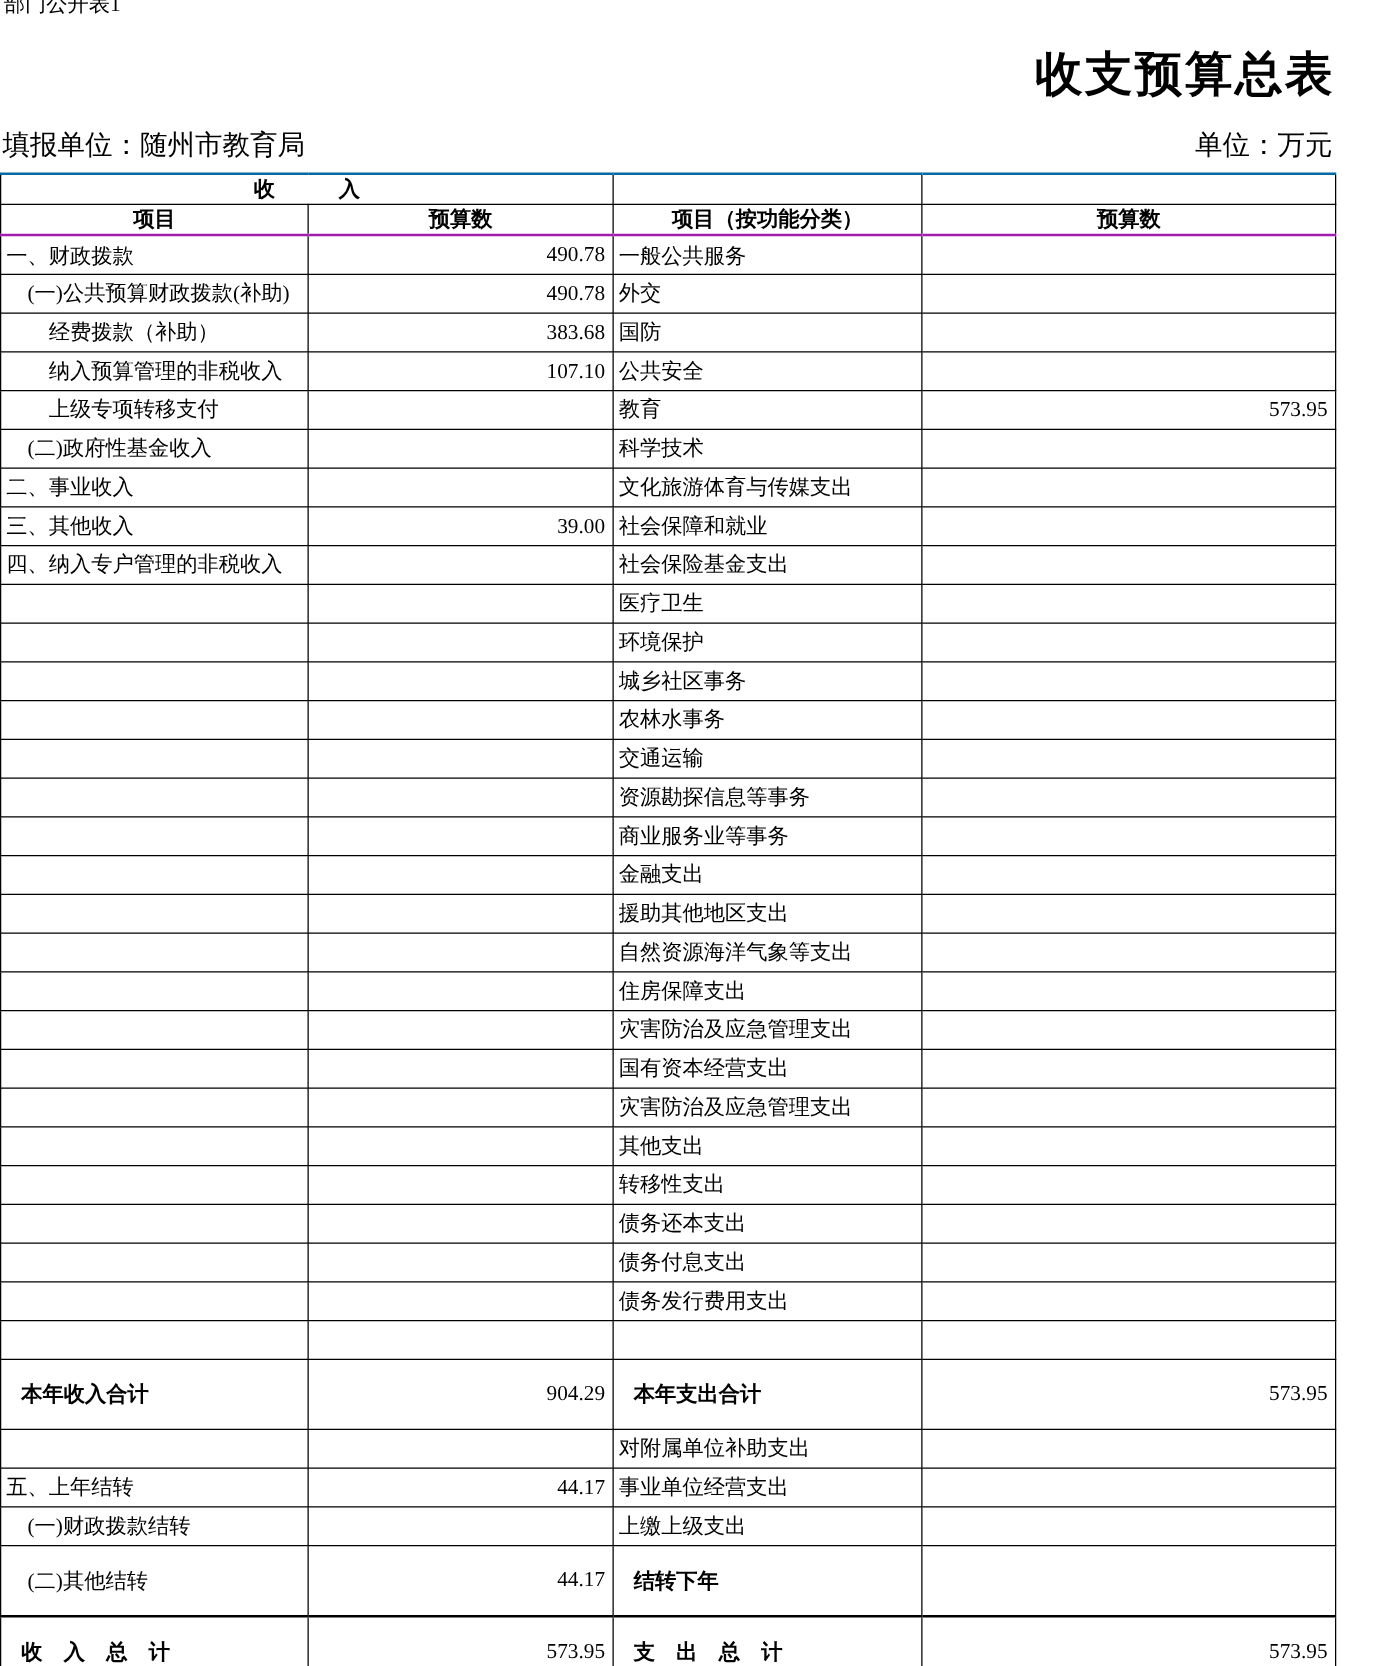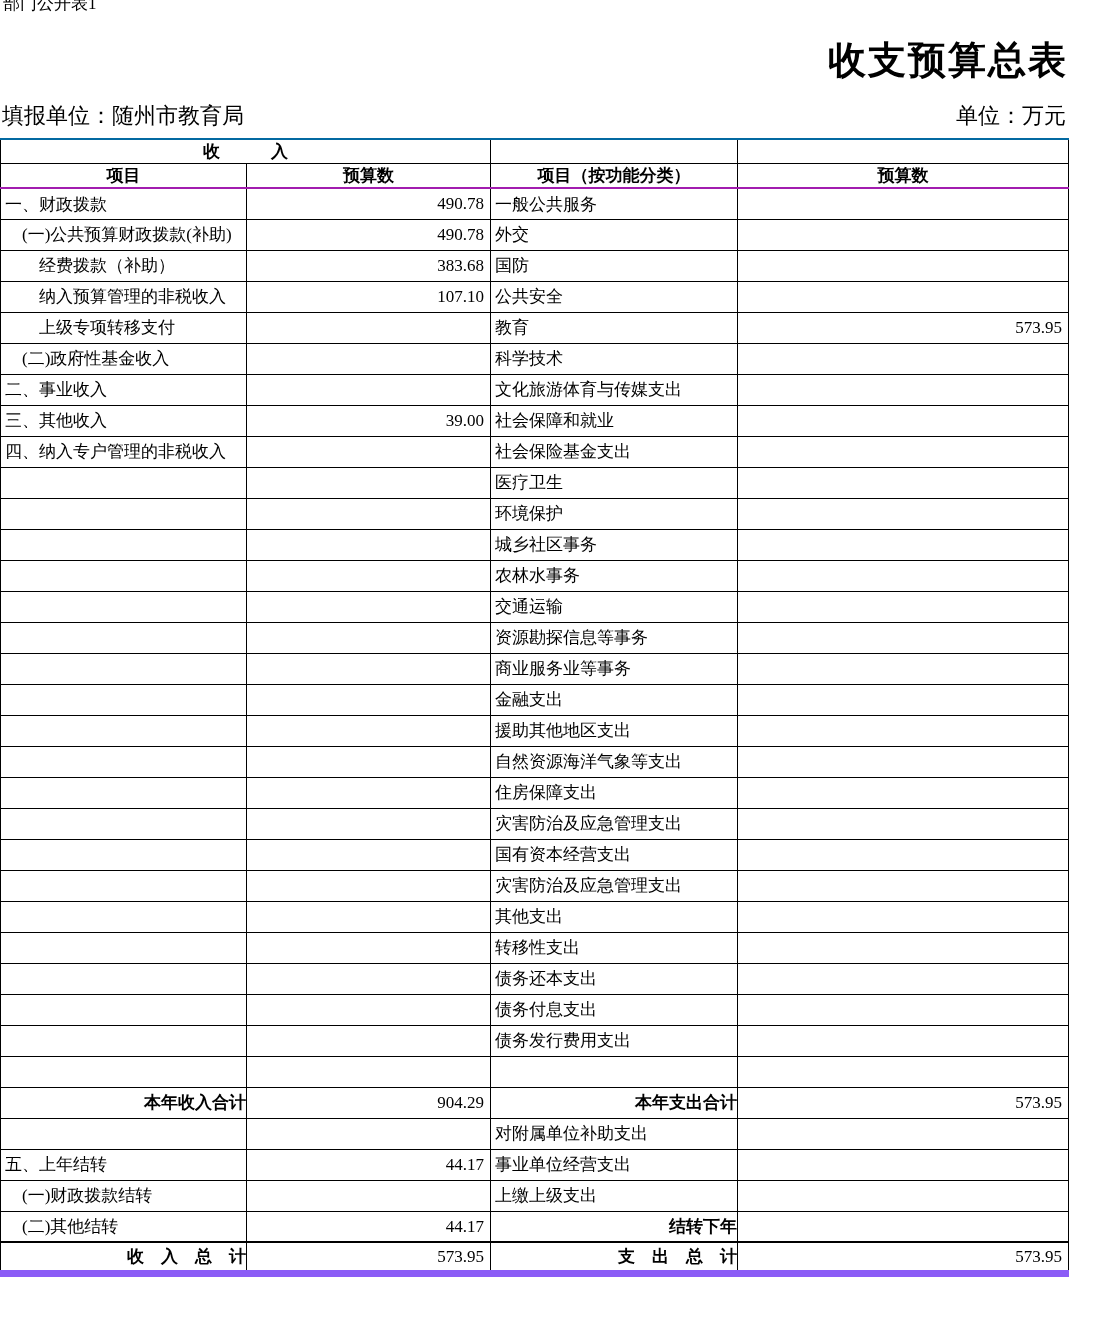--- a/index.html
+++ b/index.html
@@ -38,21 +38,21 @@
     overflow: hidden;
     vertical-align: middle;
     white-space: pre;
   }
   thead th { font-weight: bold; text-align: center; padding: 0; }
   thead tr.h1 th { height: 20px; border-top: 2px solid #0369a1; }
   thead tr.h2 th { height: 23px; border-bottom: 2px solid #a21caf; }
   tbody tr { height: 31px; }
   td.ci { text-align: left; padding: 0 4px; }
   td.cv { text-align: right; padding: 0 6px 0 2px; }
-  td.tc { text-align: right; font-weight: bold; padding: 0; }
+  td.tc { text-align: left; font-weight: bold; padding: 16px; }
   tbody tr:last-child td { border-top: 2px solid #000; border-bottom: 7px solid #8b5cf6; }
 </style>
 </head>
 <body>
 
 <div class="corner">部门公开表1</div>
 
 <div class="sheet">
   <h1 class="title">收支预算总表</h1>
 

